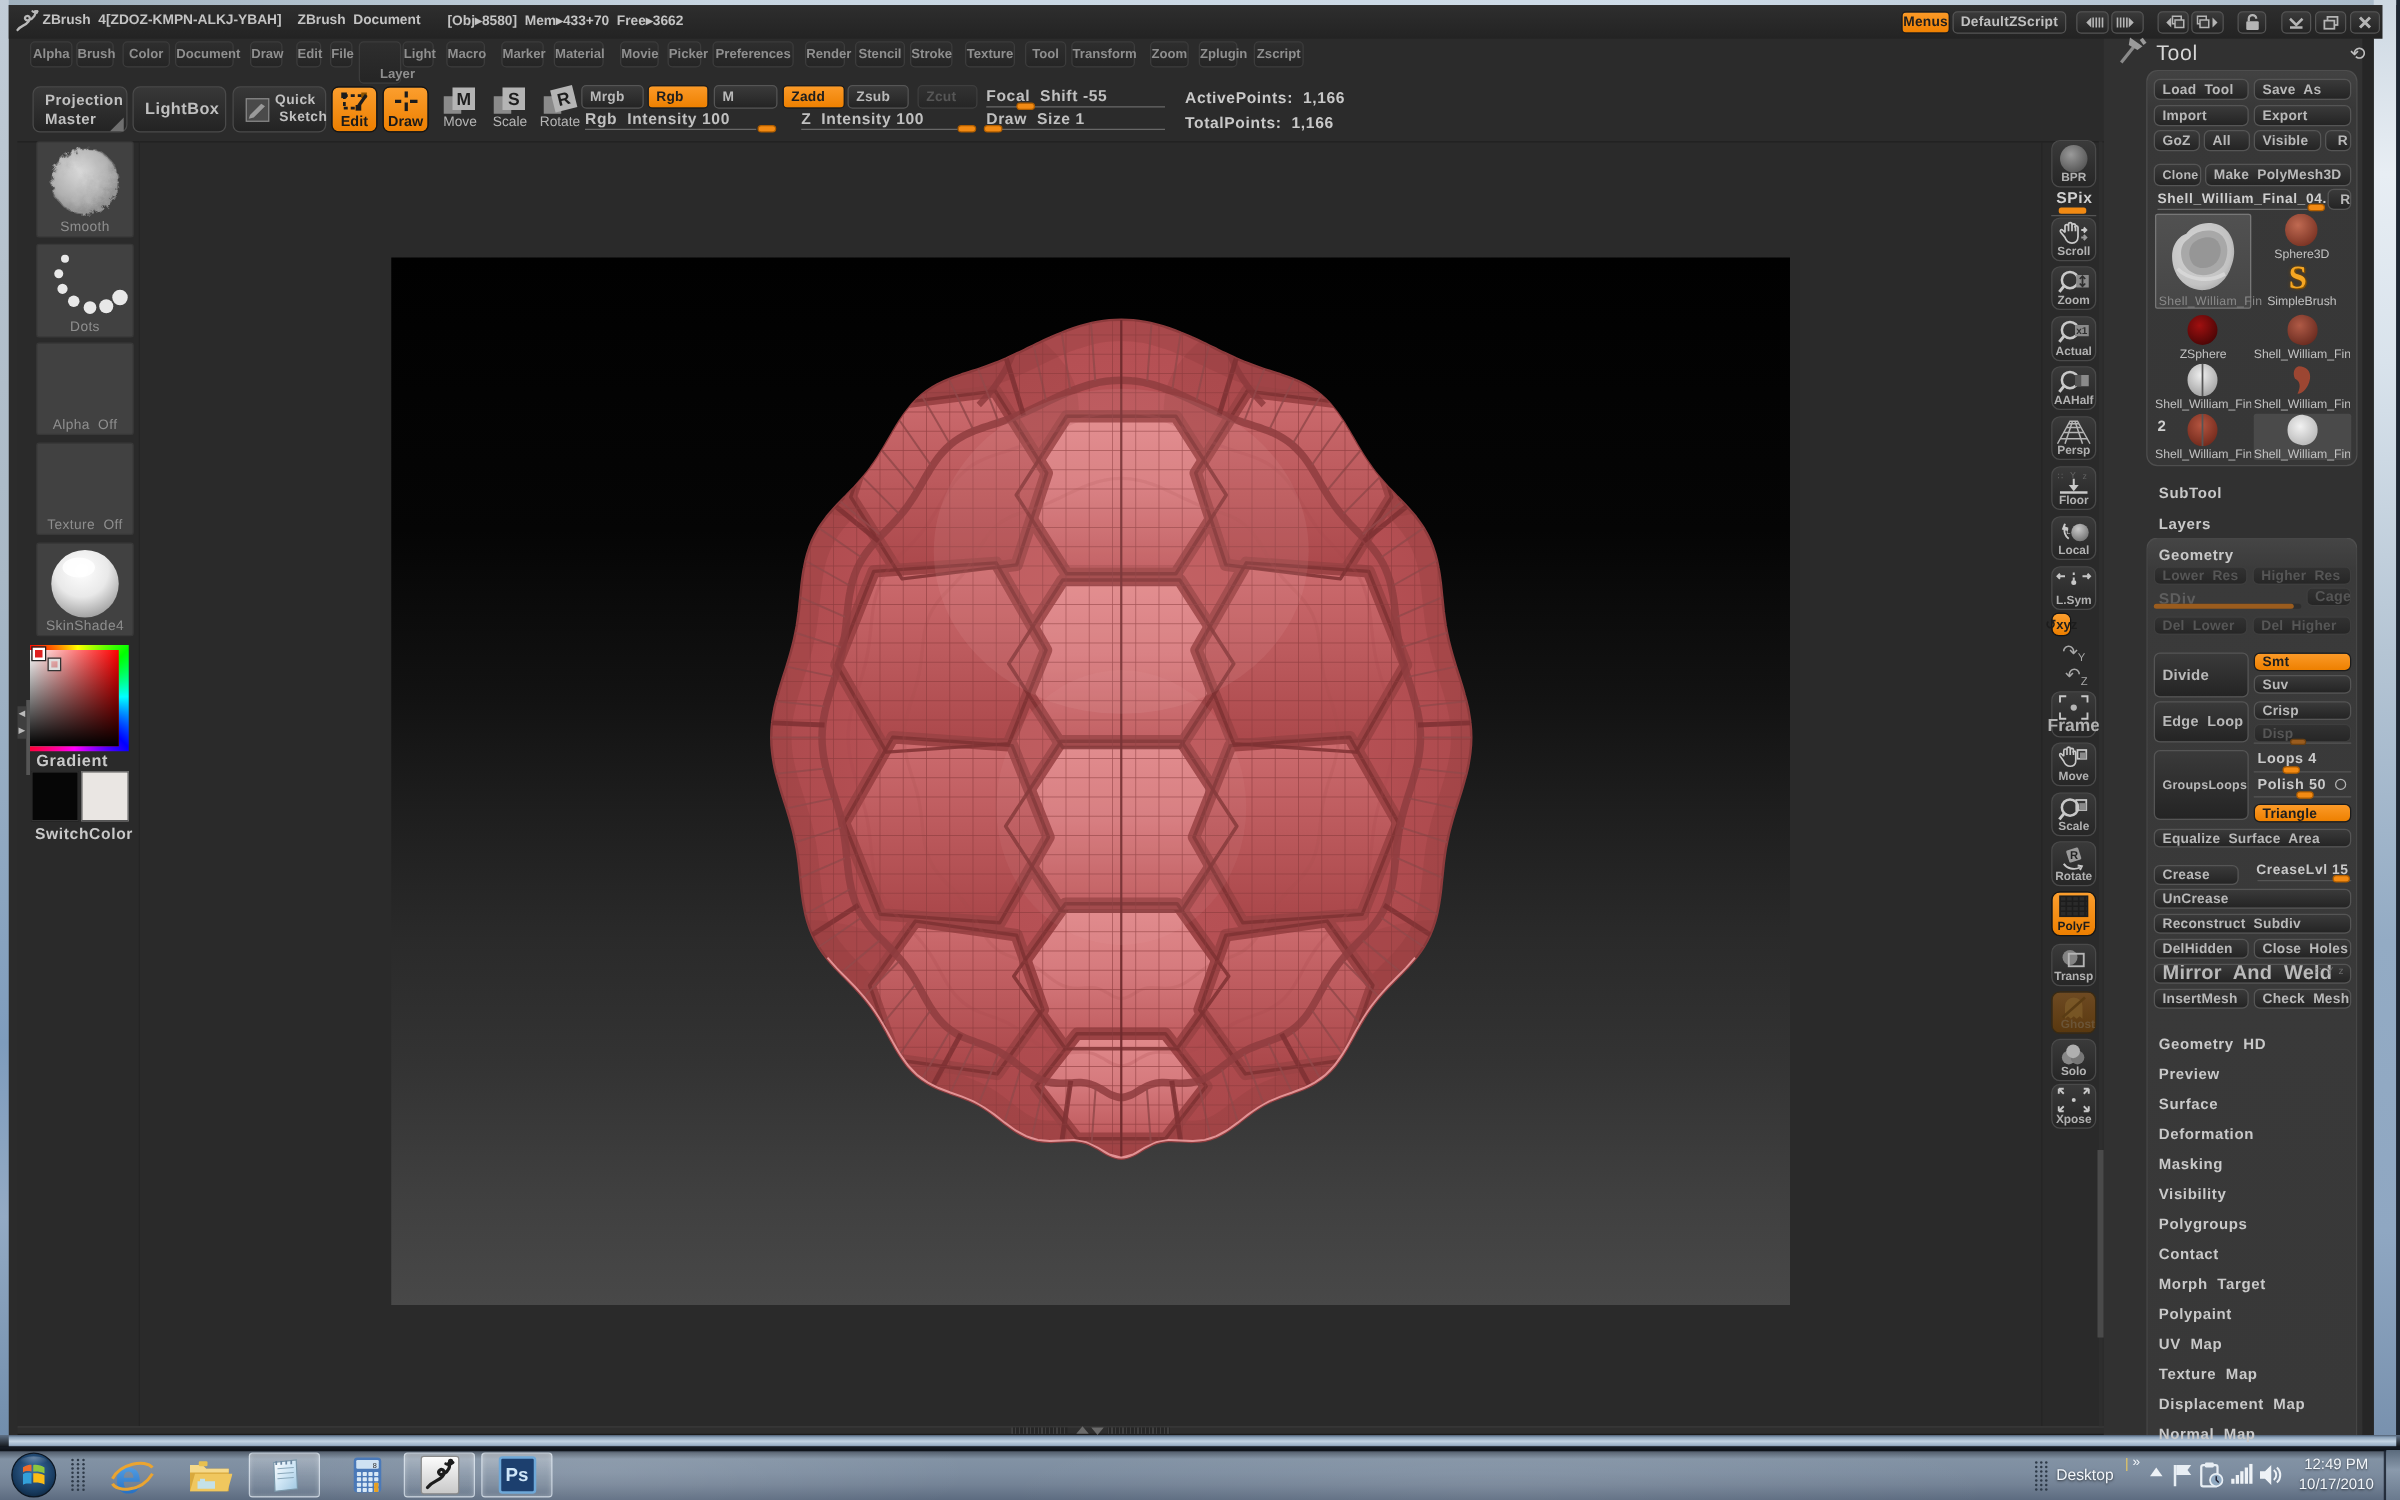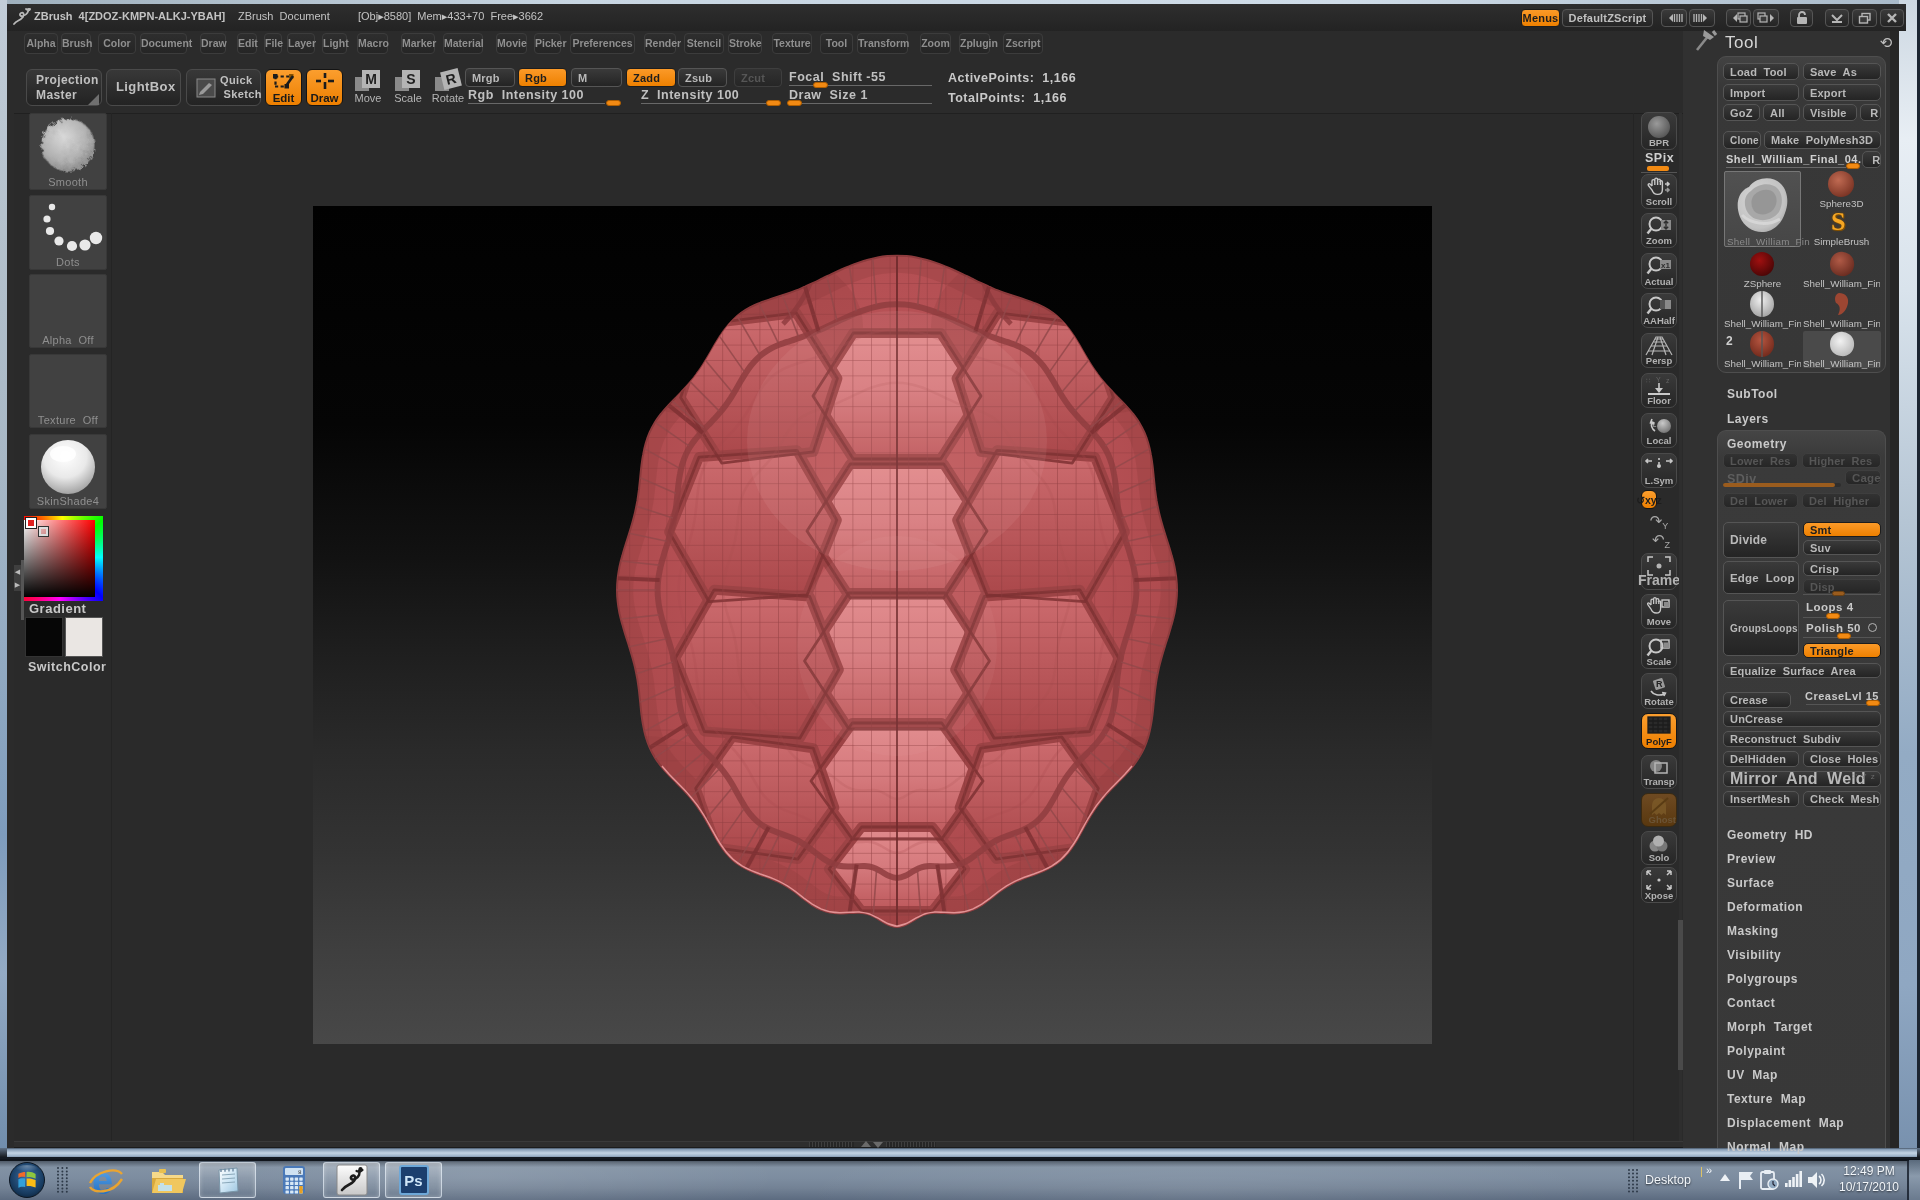--- a/index.html
+++ b/index.html
@@ -26,22 +26,22 @@
 <div style="position:absolute;left:1917px;top:0;width:3px;height:1160px;background:#1c2531"></div>
 <div style="position:absolute;left:0;top:1148px;width:1920px;height:12px;background:linear-gradient(180deg,#5f7186,#000)"></div>
 <div style="position:absolute;left:7px;top:1149px;width:1910px;height:10px;background:linear-gradient(180deg,#7e95ae,#c3d4e4 40%,#9db3ca 70%,#49596c)"></div>
 <div style="position:absolute;left:0;top:1157px;width:1920px;height:3px;background:#141a22"></div>
 <div style="position:absolute;left:7px;top:4px;width:1899px;height:27px;background:linear-gradient(180deg,#2e2e2e,#232323)"></div>
 <svg style="position:absolute;left:10px;top:5px" width="24" height="24" viewBox="0 0 24 24">
 <path d="M4 19 C7 15 10 16 13 12 C15 9 13 7 11 8 C9 9 10 12 13 11 C17 10 19 6 18 4 M16 4 C17 5 19 5 20 4" stroke="#b9b9b9" stroke-width="1.8" fill="none" stroke-linecap="round"></path>
 <circle cx="19" cy="4.5" r="1.6" fill="#b9b9b9"></circle>
   </svg>
 <div style="position:absolute;left:34px;top:10px;color:#c3c3c3;font-size:11px;font-weight:bold;letter-spacing:0;white-space:nowrap">ZBrush&nbsp; 4[ZDOZ-KMPN-ALKJ-YBAH]</div>
-<div style="position:absolute;left:238px;top:10px;color:#c3c3c3;font-size:11px;font-weight:normal;letter-spacing:0;white-space:nowrap">ZBrush&nbsp; Document</div>
-<div style="position:absolute;left:358px;top:10px;color:#c3c3c3;font-size:11px;font-weight:normal;letter-spacing:0;white-space:nowrap">[Obj▸8580]&nbsp; Mem▸433+70&nbsp; Free▸3662</div>
+<div style="position:absolute;left:238px;top:10px;color:#c3c3c3;font-size:11px;font-weight:bold;letter-spacing:0;white-space:nowrap">ZBrush&nbsp; Document</div>
+<div style="position:absolute;left:358px;top:10px;color:#c3c3c3;font-size:11px;font-weight:bold;letter-spacing:0;white-space:nowrap">[Obj▸8580]&nbsp; Mem▸433+70&nbsp; Free▸3662</div>
 <div class="bo" style="left:1521px;top:9px;width:39px;height:18px;justify-content:center;padding-left:0">Menus</div>
 <div class="b" style="left:1562px;top:9px;width:91px;height:18px;justify-content:center;padding-left:0;color:#c0c0c0">DefaultZScript</div>
 <div class="b" style="left:1661px;top:9px;width:26px;height:18px;justify-content:center;padding-left:0">
     <svg width="20" height="12" viewBox="0 0 20 12">
       <path d="M5 6 L9 2 V10Z" fill="#b5b5b5"></path>
       <g stroke="#b5b5b5" stroke-width="1.3">
         <line x1="10.5" y1="2" x2="10.5" y2="10"></line>
         <line x1="13" y1="2" x2="13" y2="10"></line>
         <line x1="15.5" y1="2" x2="15.5" y2="10"></line>
         <line x1="18" y1="2" x2="18" y2="10"></line>
@@ -96,21 +96,21 @@
       <path d="M2 2 L10 10 M10 2 L2 10" stroke="#b5b5b5" stroke-width="2.4"></path>
     </svg>
   </div>
 <div class="tab" style="position:absolute;left:24px;top:33px;width:34px;padding:0;text-align:center;font-size:10.5px;letter-spacing:0">Alpha</div>
 <div class="tab" style="position:absolute;left:61px;top:33px;width:30px;padding:0;text-align:center;font-size:10.5px;letter-spacing:0">Brush</div>
 <div class="tab" style="position:absolute;left:98px;top:33px;width:38px;padding:0;text-align:center;font-size:10.5px;letter-spacing:0">Color</div>
 <div class="tab" style="position:absolute;left:140px;top:33px;width:47px;padding:0;text-align:center;font-size:10.5px;letter-spacing:0">Document</div>
 <div class="tab" style="position:absolute;left:200px;top:33px;width:26px;padding:0;text-align:center;font-size:10.5px;letter-spacing:0">Draw</div>
 <div class="tab" style="position:absolute;left:237px;top:33px;width:20px;padding:0;text-align:center;font-size:10.5px;letter-spacing:0">Edit</div>
 <div class="tab" style="position:absolute;left:264px;top:33px;width:18px;padding:0;text-align:center;font-size:10.5px;letter-spacing:0">File</div>
-<div class="tab" style="position:absolute;left:287px;top:33px;width:28px;padding:0;text-align:right;font-size:10.5px;letter-spacing:0">Layer</div>
+<div class="tab" style="position:absolute;left:287px;top:33px;width:28px;padding:16px;text-align:right;font-size:10.5px;letter-spacing:0">Layer</div>
 <div class="tab" style="position:absolute;left:322px;top:33px;width:25px;padding:0;text-align:center;font-size:10.5px;letter-spacing:0">Light</div>
 <div class="tab" style="position:absolute;left:357px;top:33px;width:31px;padding:0;text-align:center;font-size:10.5px;letter-spacing:0">Macro</div>
 <div class="tab" style="position:absolute;left:401px;top:33px;width:34px;padding:0;text-align:center;font-size:10.5px;letter-spacing:0">Marker</div>
 <div class="tab" style="position:absolute;left:443px;top:33px;width:40px;padding:0;text-align:center;font-size:10.5px;letter-spacing:0">Material</div>
 <div class="tab" style="position:absolute;left:496px;top:33px;width:31px;padding:0;text-align:center;font-size:10.5px;letter-spacing:0">Movie</div>
 <div class="tab" style="position:absolute;left:534px;top:33px;width:27px;padding:0;text-align:center;font-size:10.5px;letter-spacing:0">Picker</div>
 <div class="tab" style="position:absolute;left:570px;top:33px;width:65px;padding:0;text-align:center;font-size:10.5px;letter-spacing:0">Preferences</div>
 <div class="tab" style="position:absolute;left:644px;top:33px;width:32px;padding:0;text-align:center;font-size:10.5px;letter-spacing:0">Render</div>
 <div class="tab" style="position:absolute;left:684px;top:33px;width:40px;padding:0;text-align:center;font-size:10.5px;letter-spacing:0">Stencil</div>
 <div class="tab" style="position:absolute;left:728px;top:33px;width:34px;padding:0;text-align:center;font-size:10.5px;letter-spacing:0">Stroke</div>

